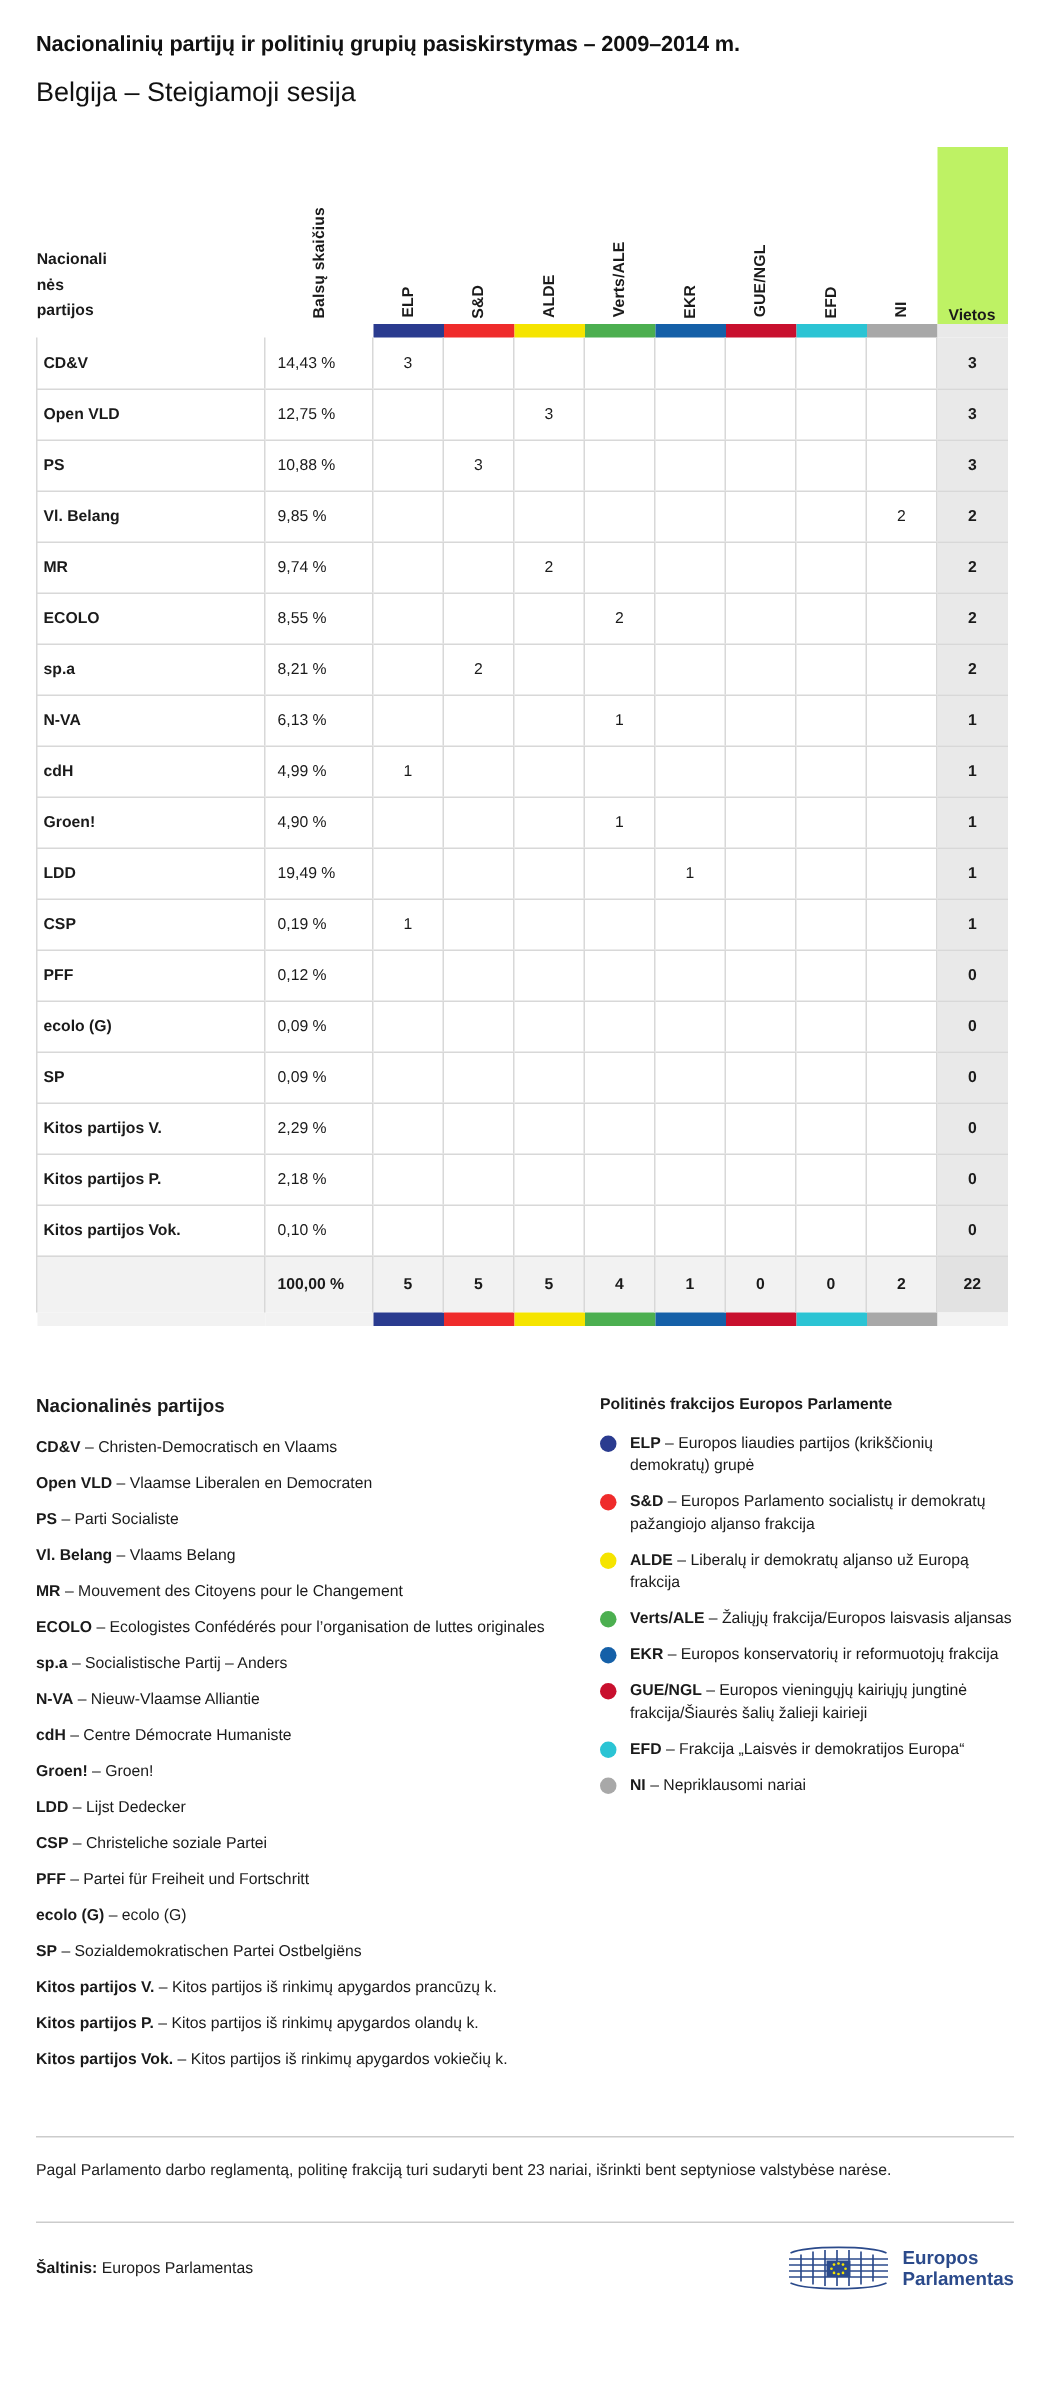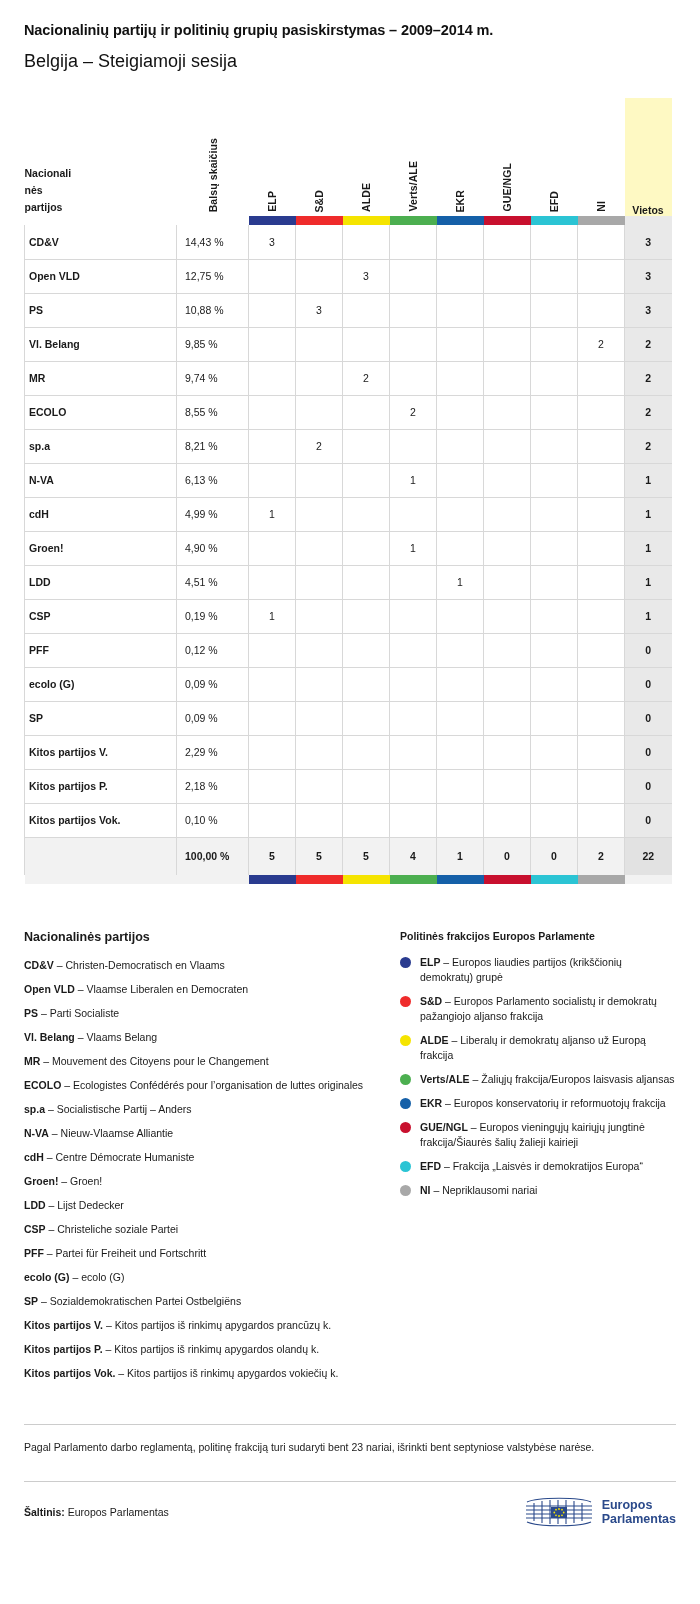--- a/index.html
+++ b/index.html
@@ -64,21 +64,21 @@
     line-height: 17px;
     padding: 0 0 4px 4px;
     vertical-align: bottom;
   }
   .vietos-head {
     font-weight: bold;
     font-size: 10.5px;
     text-align: center;
     vertical-align: bottom;
     padding-bottom: 5px;
-    background: #fef9c3;
+    background: #bef264;
   }
   .seatcol { background: #e9e9e9; }
 
   
   tr.colorbar td { height: 9px; padding: 0; }
   .bar { height: 9px; width: 100%; display: block; }
 
   
   tr.data-row td {
     height: 34px;
@@ -398,21 +398,21 @@
             <td class="cell"></td>
             <td class="cell">1</td>
             <td class="cell"></td>
             <td class="cell"></td>
             <td class="cell"></td>
             <td class="cell"></td>
             <td class="seats">1</td>
           </tr>
           <tr class="data-row">
             <td class="party">LDD</td>
-            <td class="votes">4,51 %</td>
+            <td class="votes">19,49 %</td>
             <td class="cell"></td>
             <td class="cell"></td>
             <td class="cell"></td>
             <td class="cell"></td>
             <td class="cell">1</td>
             <td class="cell"></td>
             <td class="cell"></td>
             <td class="cell"></td>
             <td class="seats">1</td>
           </tr>

